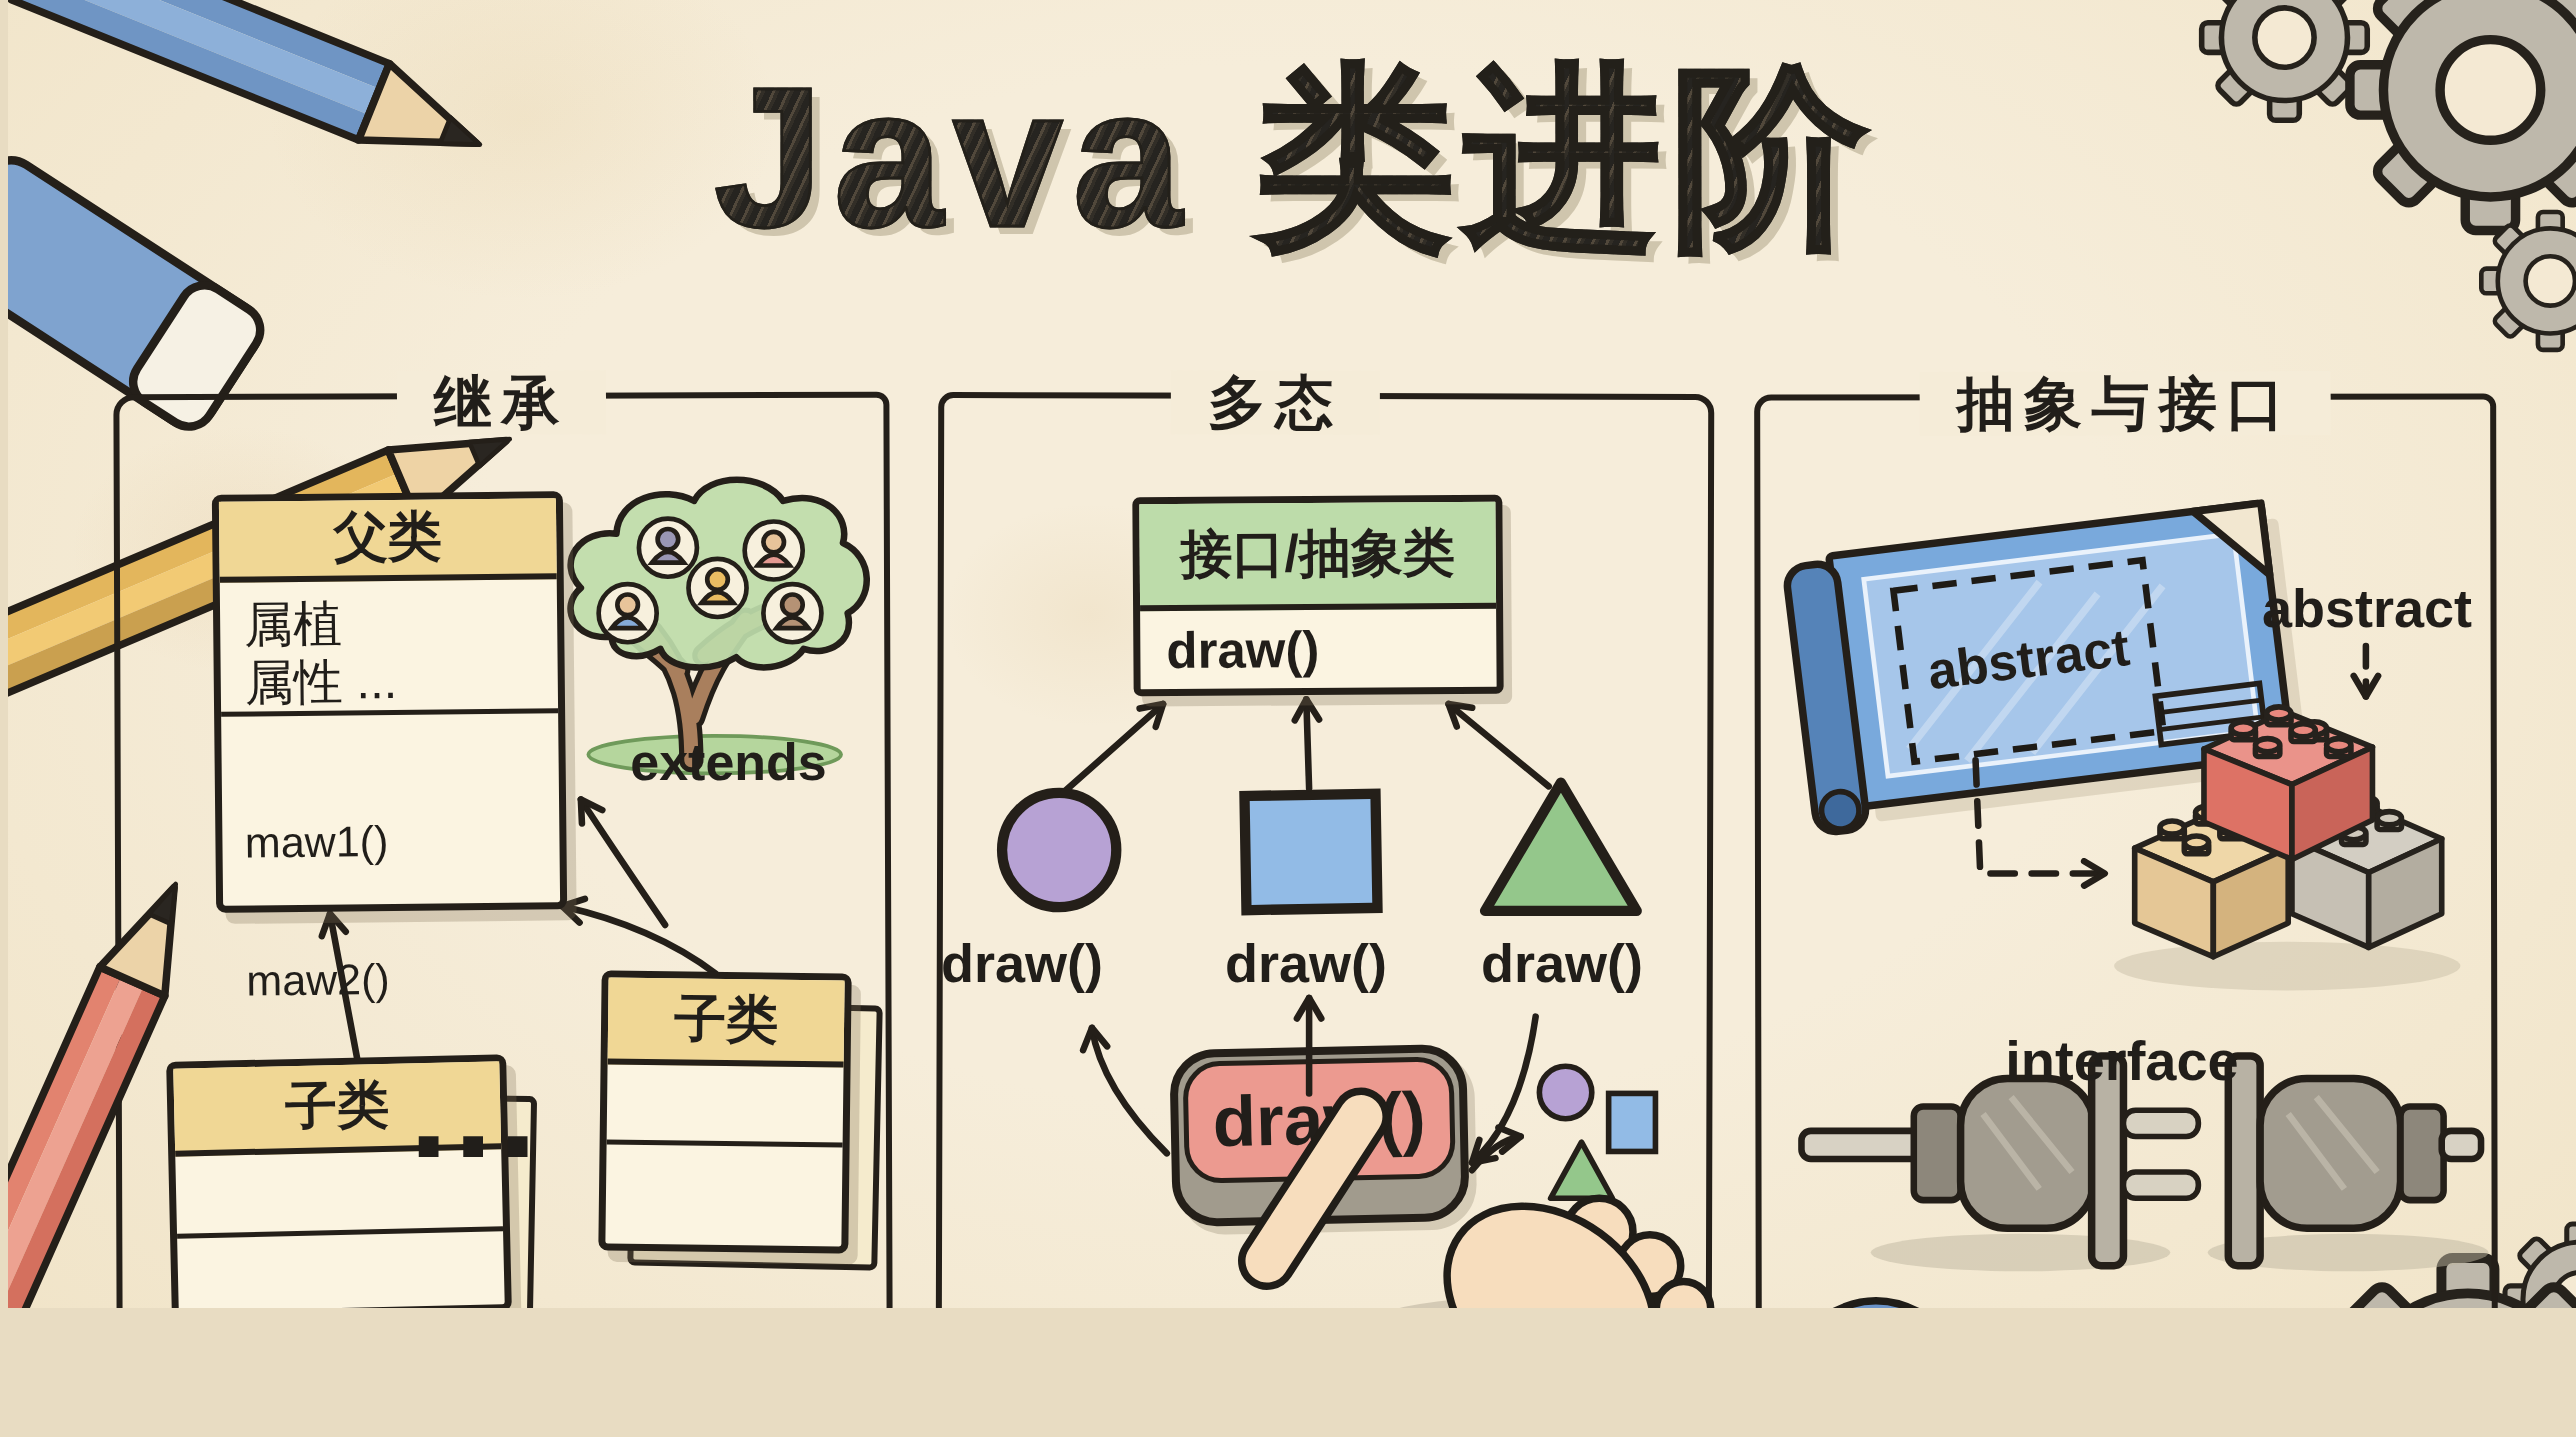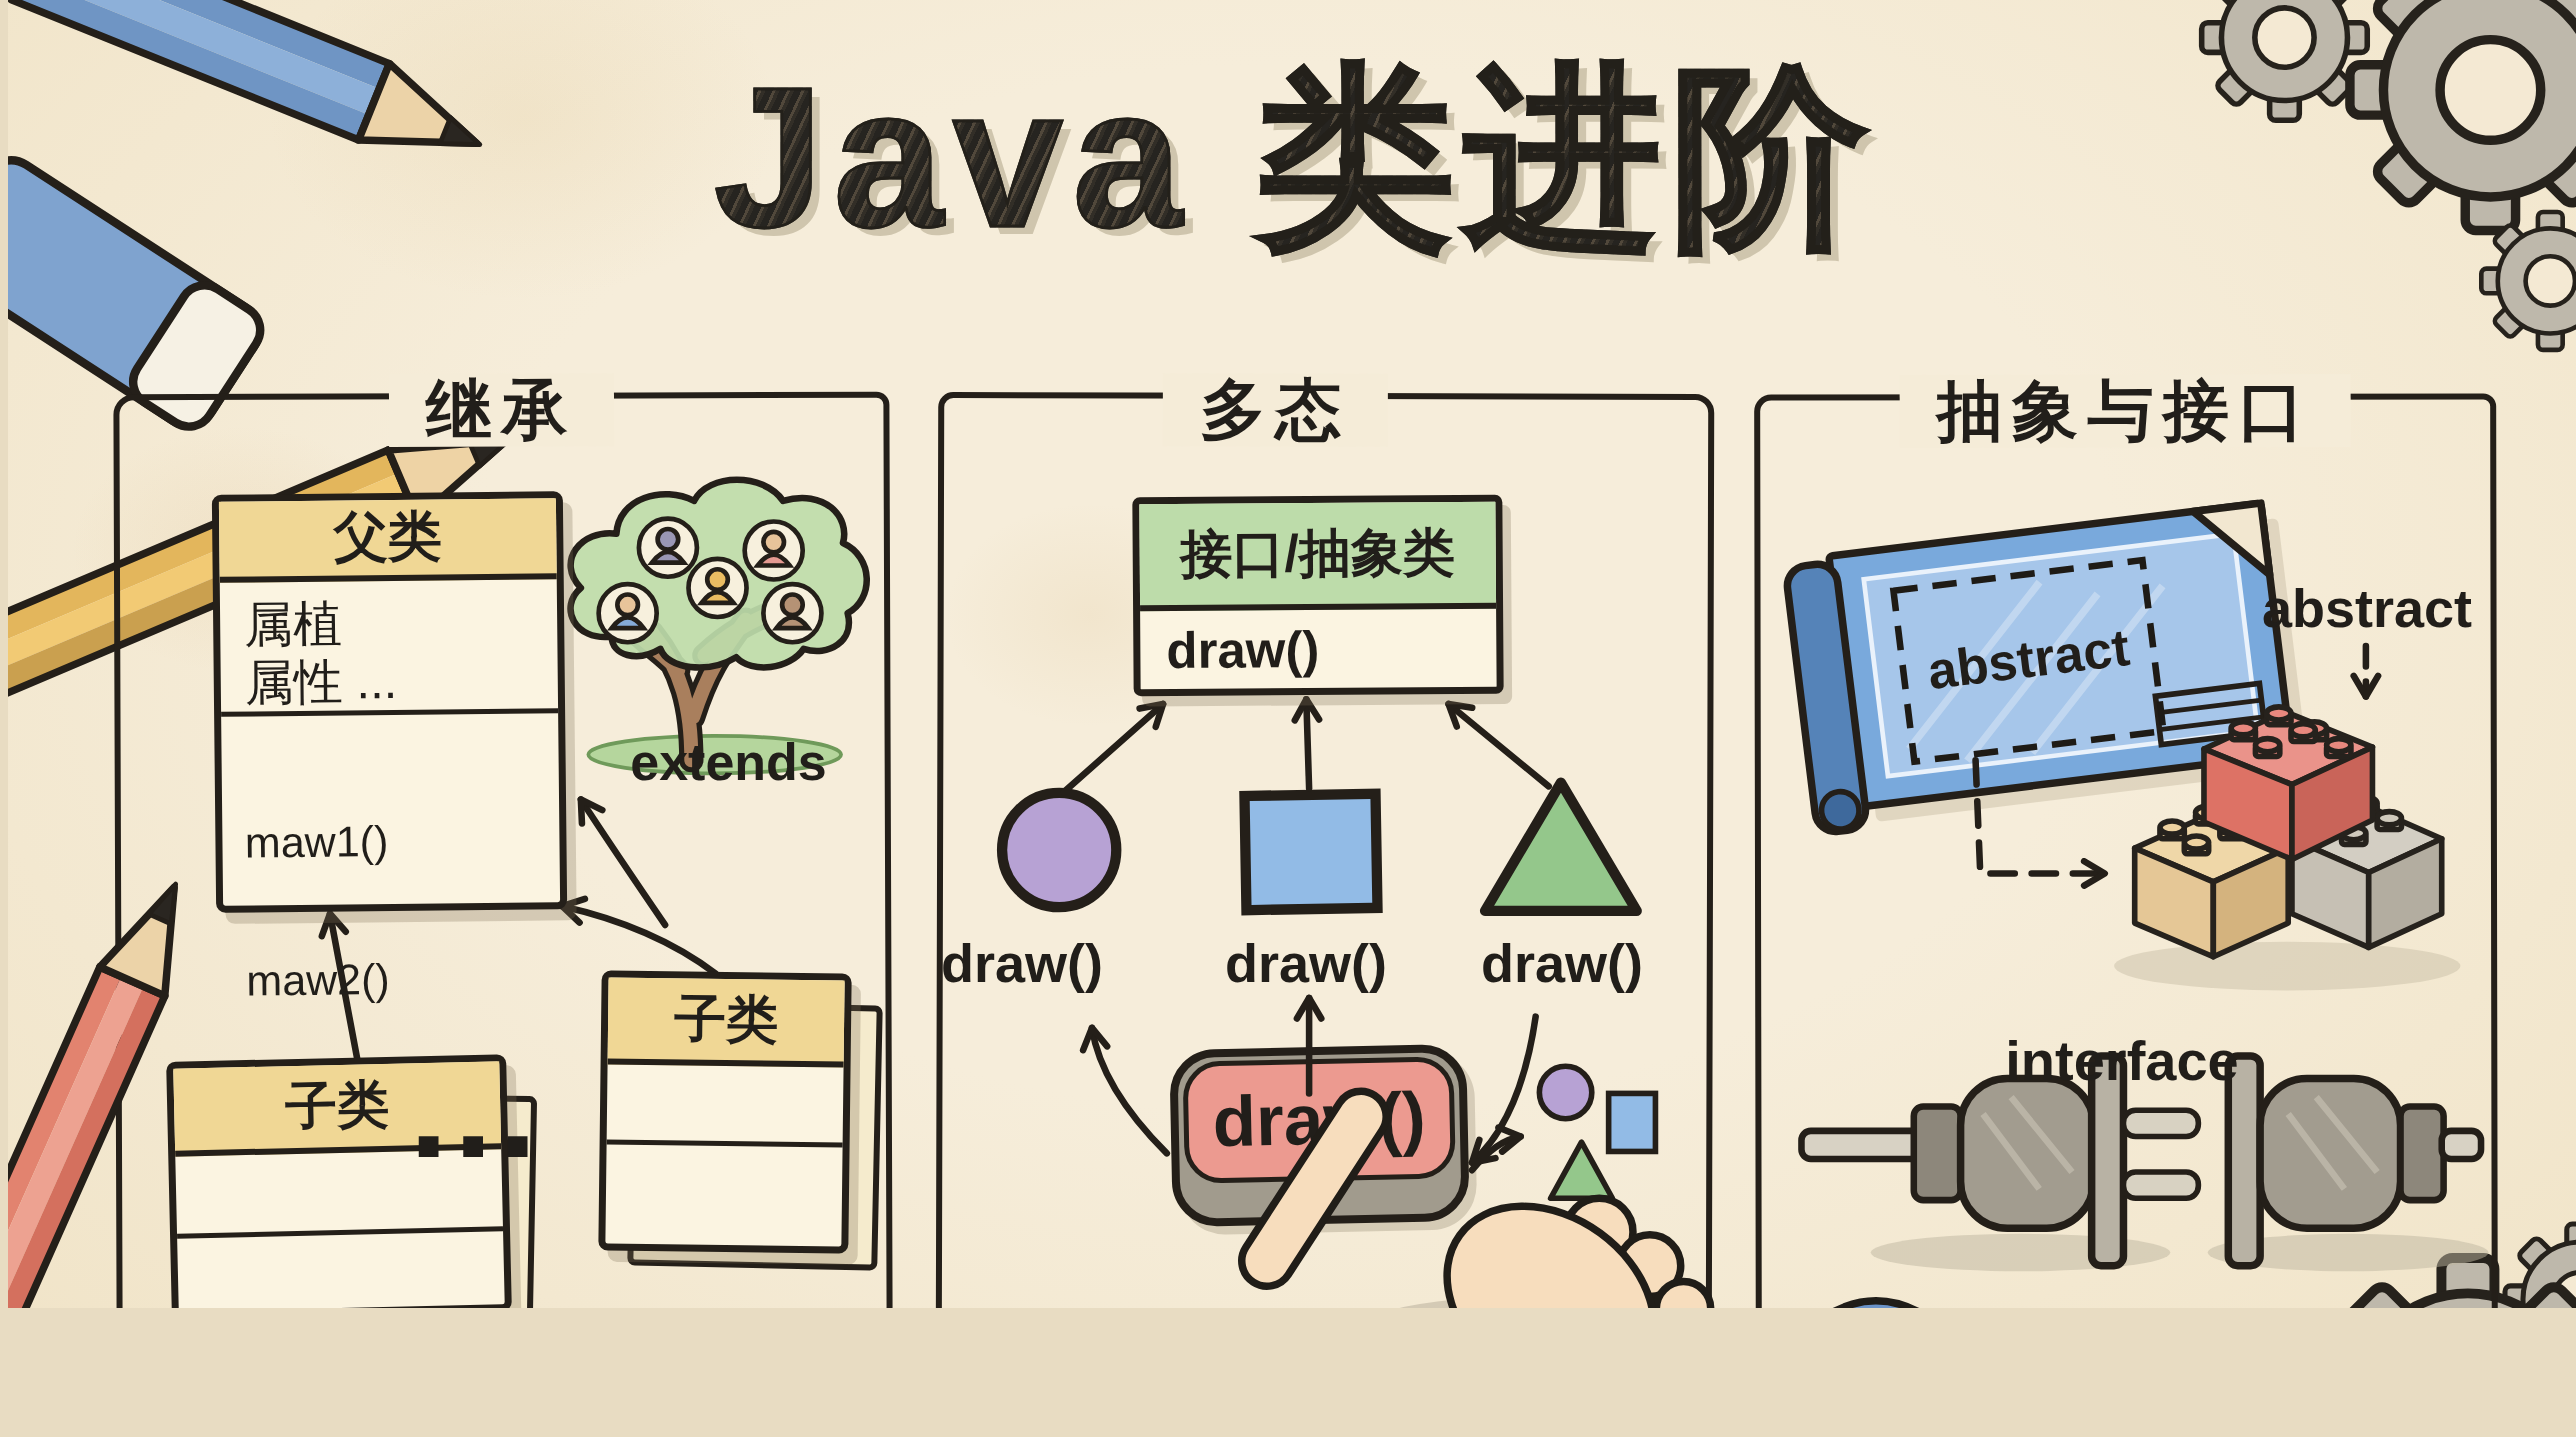--- a/index.html
+++ b/index.html
@@ -27,22 +27,22 @@
   .t-shadow{color:#cfc5ad;margin-left:9.4px;margin-top:8.4px;}
   .t-main{
     background:repeating-linear-gradient(115deg,#262420 0 6.6px,#51483b 6.6px 9.4px,#322e27 9.4px 13px);
     -webkit-background-clip:text;background-clip:text;color:transparent;
     -webkit-text-stroke:2.8px #23201a;
   }
 
   
   .panel{position:absolute;border:6.6px solid #241f19;z-index:2;background:transparent;}
   .panel-label{
-    position:absolute;top:16px;left:50%;transform:translate(-50%,-57%);
-    background:#f5ecd8;padding:0 37px;font-size:66px;font-weight:bold;
+    position:absolute;top:8px;left:50%;transform:translate(-50%,-57%);
+    background:#f5ecd8;padding:0 37px;font-size:58px;font-weight:bold;
     letter-spacing:9.4px;white-space:nowrap;line-height:1.1;text-align:right;
   }
 
   
   .class-box{position:absolute;background:#fbf4e1;border:7.5px solid #241f19;border-radius:9.4px;
     box-shadow:9.4px 11.2px 0 rgba(125,110,86,.28);display:flex;flex-direction:column;}
   .class-box .hd{background:#f0d795;border-bottom:6.6px solid #241f19;display:flex;align-items:center;
     justify-content:center;font-weight:bold;flex:0 0 auto;}
   .class-box .row{border-bottom:5.6px solid #241f19;}
   .class-box .row:last-child{border-bottom:none;}

